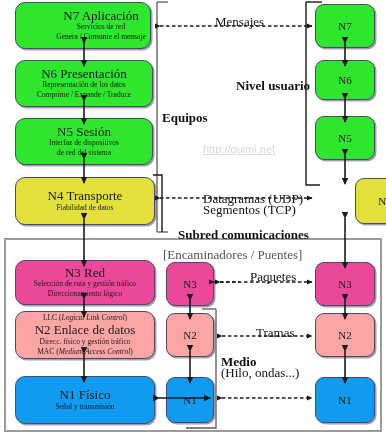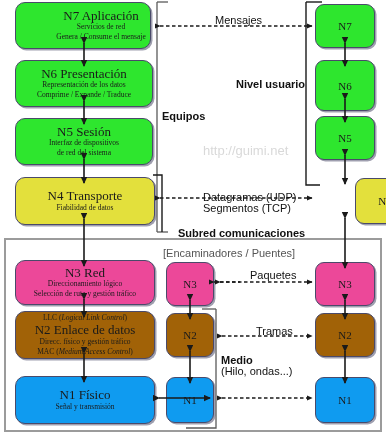--- a/index.html
+++ b/index.html
@@ -13,36 +13,36 @@
        align-items:center;justify-content:center;text-align:center;
        box-shadow:1.5px 1.5px 0 rgba(80,80,110,.55);}
   .box .ttl{font-family:"Liberation Serif", serif;font-size:13px;color:#1a1a1a;line-height:1.05;}
   .box .sub{font-family:"Liberation Serif", serif;font-size:7.5px;color:#1a1a1a;line-height:1.32;}
   .box .subi{font-family:"Liberation Serif", serif;font-size:7.5px;color:#1a1a1a;line-height:1.32;}
   .box .subi i{font-style:italic;}
 
   .c-green{background:#2ee62e;}
   .c-yellow{background:#e3e03c;}
   .c-slate{background:#ec4899;}
-  .c-purple{background:#a16207;}
+  .c-purple{background:#fca5a5;}
   .c-blue{background:#0f9bf0;}
 
   
   .mini{position:absolute;box-sizing:border-box;border-radius:9px;
         border:1px solid #4a4a6a;display:flex;align-items:center;justify-content:center;
         box-shadow:1.5px 1.5px 0 rgba(80,80,110,.55);}
   .mini span{font-family:"Liberation Serif", serif;font-size:11px;color:#1a1a1a;}
 
   
-  .lab{position:absolute;font-family:Liberation Sans, sans-serif;
-       font-size:11px;color:#111;white-space:nowrap;}
+  .lab{position:absolute;font-family:Liberation Serif, serif;
+       font-size:13px;color:#111;white-space:nowrap;}
   .lab.bold{font-weight:bold;}
   .lab.gray{color:#555;}
   .watermark{position:absolute;font-family:"Liberation Sans", sans-serif;
-       font-size:13px;color:#d9d9d9;white-space:nowrap;}
+       font-size:11px;color:#d9d9d9;white-space:nowrap;text-decoration:underline;}
 
   
   .subframe{position:absolute;box-sizing:border-box;border:2px solid #9b9b9b;background:transparent;}
 
   svg.ov{position:absolute;left:0;top:0;width:386px;height:439px;pointer-events:none;}
 </style>
 </head>
 <body>
 
 <div id="stage">
@@ -67,22 +67,22 @@
     <div class="sub">de red del sistema</div>
   </div>
 
   <div class="box c-yellow" style="left:15px;top:177px;width:140px;height:48px;">
     <div class="ttl">N4 Transporte</div>
     <div class="sub">Fiabilidad de datos</div>
   </div>
 
   <div class="box c-slate" style="left:15px;top:260px;width:140px;height:45px;">
     <div class="ttl">N3 Red</div>
+    <div class="sub">Selección de ruta y gestión tráfico</div>
     <div class="sub">Direccionamiento lógico</div>
-    <div class="sub">Selección de ruta y gestión tráfico</div>
   </div>
 
   <div class="box c-purple" style="left:15px;top:311px;width:140px;height:48px;">
     <div class="subi"><span>LLC (</span><i>Logical Link Control</i><span>)</span></div>
     <div class="ttl">N2 Enlace de datos</div>
     <div class="sub">Direcc. físico y gestión tráfico</div>
     <div class="subi"><span>MAC (</span><i>Medium Access Control</i><span>)</span></div>
   </div>
 
   <div class="box c-blue" style="left:15px;top:376px;width:140px;height:48px;">
@@ -96,21 +96,21 @@
   <div class="mini c-purple" style="left:166px;top:313px;width:48px;height:44px;">
     <span>N2</span>
   </div>
   <div class="mini c-blue" style="left:166px;top:377px;width:48px;height:46px;">
     <span>N1</span>
   </div>
 
   <div class="mini c-green" style="left:315px;top:4px;width:60px;height:44px;">
     <span>N7</span>
   </div>
-  <div class="mini c-green" style="left:315px;top:60px;width:60px;height:51px;">
+  <div class="mini c-green" style="left:315px;top:60px;width:60px;height:40px;">
     <span>N6</span>
   </div>
   <div class="mini c-green" style="left:315px;top:116px;width:60px;height:44px;">
     <span>N5</span>
   </div>
   <div class="mini c-yellow" style="left:315px;top:178px;width:60px;height:46px;margin-left:40px;">
     <span>N4</span>
   </div>
   <div class="mini c-slate" style="left:315px;top:262px;width:60px;height:44px;">
     <span>N3</span>

